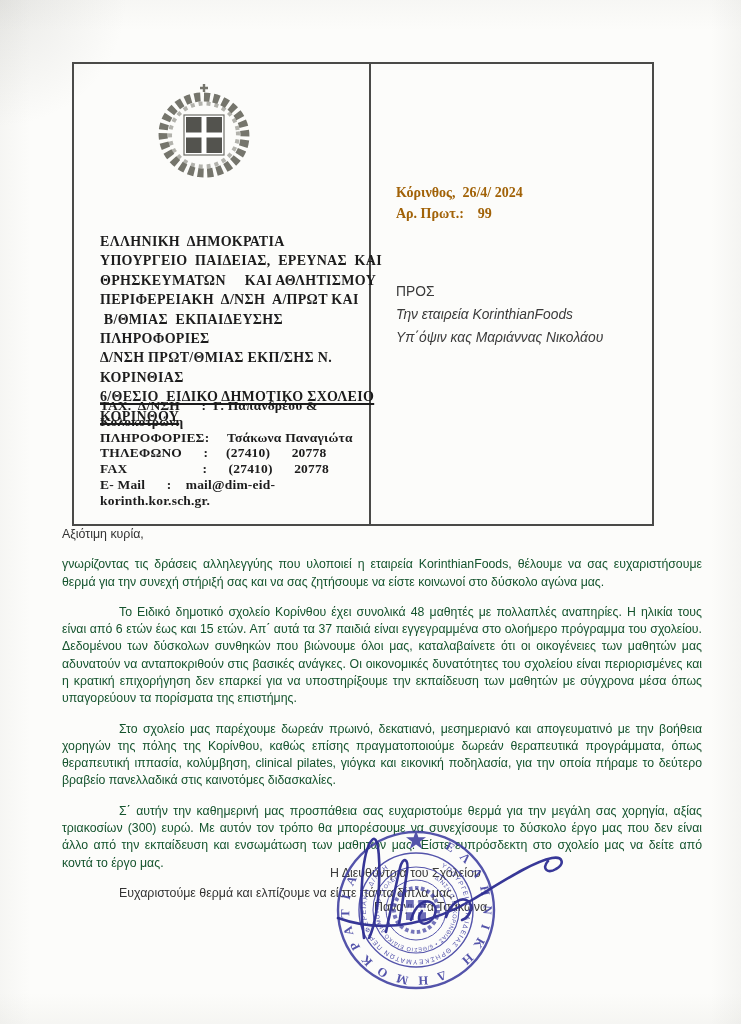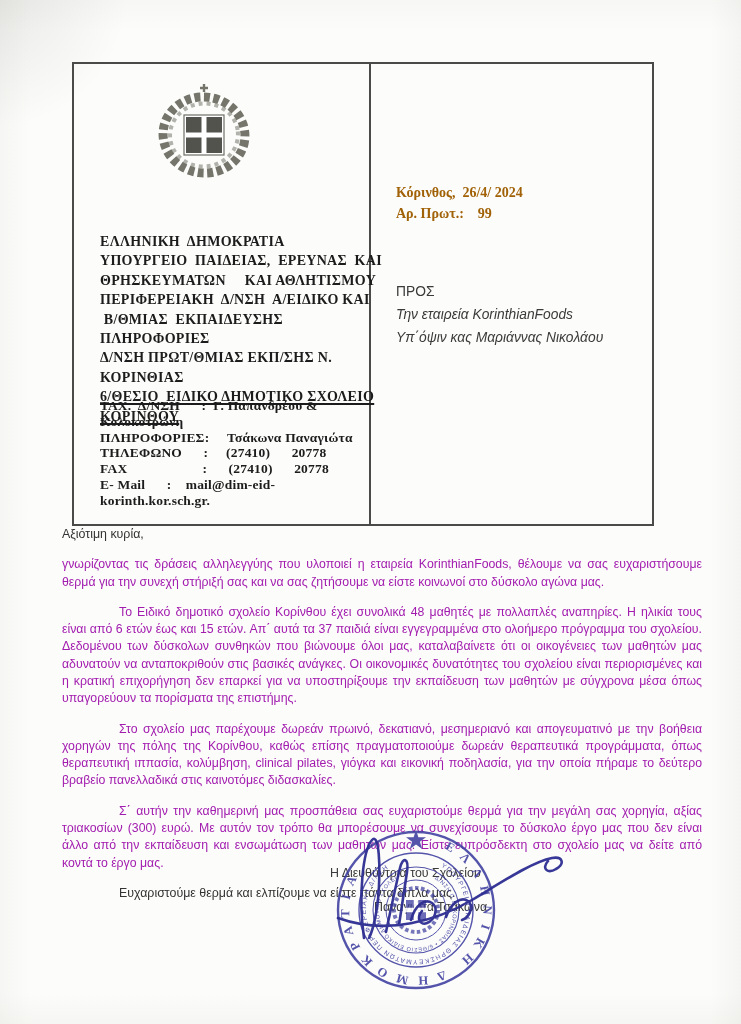--- a/index.html
+++ b/index.html
@@ -35,21 +35,21 @@
   .date-line{
     font-family:"Liberation Serif", serif;font-weight:bold;color:#a16207;
     font-size:14px;line-height:21px;white-space:pre;
   }
   .recipient-block{position:absolute;left:25px;top:216px;}
   .to-label{font-size:13.8px;line-height:23px;color:#3a3a3a;}
   .to-line{font-size:13.8px;line-height:23px;font-style:italic;color:#3a3a3a;}
   .body-block{position:absolute;left:62px;top:526px;width:640px;}
   .salutation{font-size:12.4px;line-height:17.2px;margin:0 0 13px 0;color:#333;}
   .para{
-    font-size:12.3px;line-height:17.3px;margin:0 0 13px 0;color:#a21caf;
+    font-size:12.3px;line-height:17.3px;margin:0 0 13px 0;color:#14532d;
     text-align:justify;
   }
   .para.indent{text-indent:57px;}
   .closing{font-size:12.4px;line-height:17.2px;text-indent:57px;color:#333;margin-top:2px;}
   .sig-title{position:absolute;left:330px;top:866px;font-size:12.4px;color:#3a3a3a;}
   .sig-name{position:absolute;left:374px;top:900px;font-size:12.4px;color:#3a3a3a;}
   .stamp-svg{position:absolute;left:330px;top:824px;opacity:.88;filter:blur(.35px);}
   .sign-svg{position:absolute;left:300px;top:818px;}
   .stamp-ring-text{font-family:"Liberation Serif", serif;font-weight:bold;}
 </style>
@@ -70,21 +70,21 @@
         <rect x="38" y="37" width="15.5" height="15.5" fill="#53534e"></rect>
         <rect x="58.5" y="37" width="15.5" height="15.5" fill="#53534e"></rect>
         <rect x="38" y="57.5" width="15.5" height="15.5" fill="#53534e"></rect>
         <rect x="58.5" y="57.5" width="15.5" height="15.5" fill="#53534e"></rect>
       </g>
     </svg>
     <div class="org-block">
       <div class="lh-line">ΕΛΛΗΝΙΚΗ  ΔΗΜΟΚΡΑΤΙΑ</div>
       <div class="lh-line">ΥΠΟΥΡΓΕΙΟ  ΠΑΙΔΕΙΑΣ,  ΕΡΕΥΝΑΣ  ΚΑΙ</div>
       <div class="lh-line">ΘΡΗΣΚΕΥΜΑΤΩΝ     ΚΑΙ ΑΘΛΗΤΙΣΜΟΥ</div>
-      <div class="lh-line">ΠΕΡΙΦΕΡΕΙΑΚΗ  Δ/ΝΣΗ  Α/ΕΙΔΙΚΟ ΚΑΙ</div>
+      <div class="lh-line">ΠΕΡΙΦΕΡΕΙΑΚΗ  Δ/ΝΣΗ  Α/ΠΡΩΤ ΚΑΙ</div>
       <div class="lh-line"> Β/ΘΜΙΑΣ  ΕΚΠΑΙΔΕΥΣΗΣ</div>
       <div class="lh-line">ΠΛΗΡΟΦΟΡΙΕΣ</div>
       <div class="lh-line">Δ/ΝΣΗ ΠΡΩΤ/ΘΜΙΑΣ ΕΚΠ/ΣΗΣ Ν.</div>
       <div class="lh-line">ΚΟΡΙΝΘΙΑΣ</div>
       <div class="lh-line underline">6/ΘΕΣΙΟ  ΕΙΔΙΚΟ ΔΗΜΟΤΙΚΟ ΣΧΟΛΕΙΟ</div>
       <div class="lh-line underline">ΚΟΡΙΝΘΟΥ</div>
     </div>
     <div class="contact-block">
       <div class="ct-line">ΤΑΧ.  Δ/ΝΣΗ      :  Γ. Παπανδρέου &amp;</div>
       <div class="ct-line">Κολοκοτρώνη</div>

